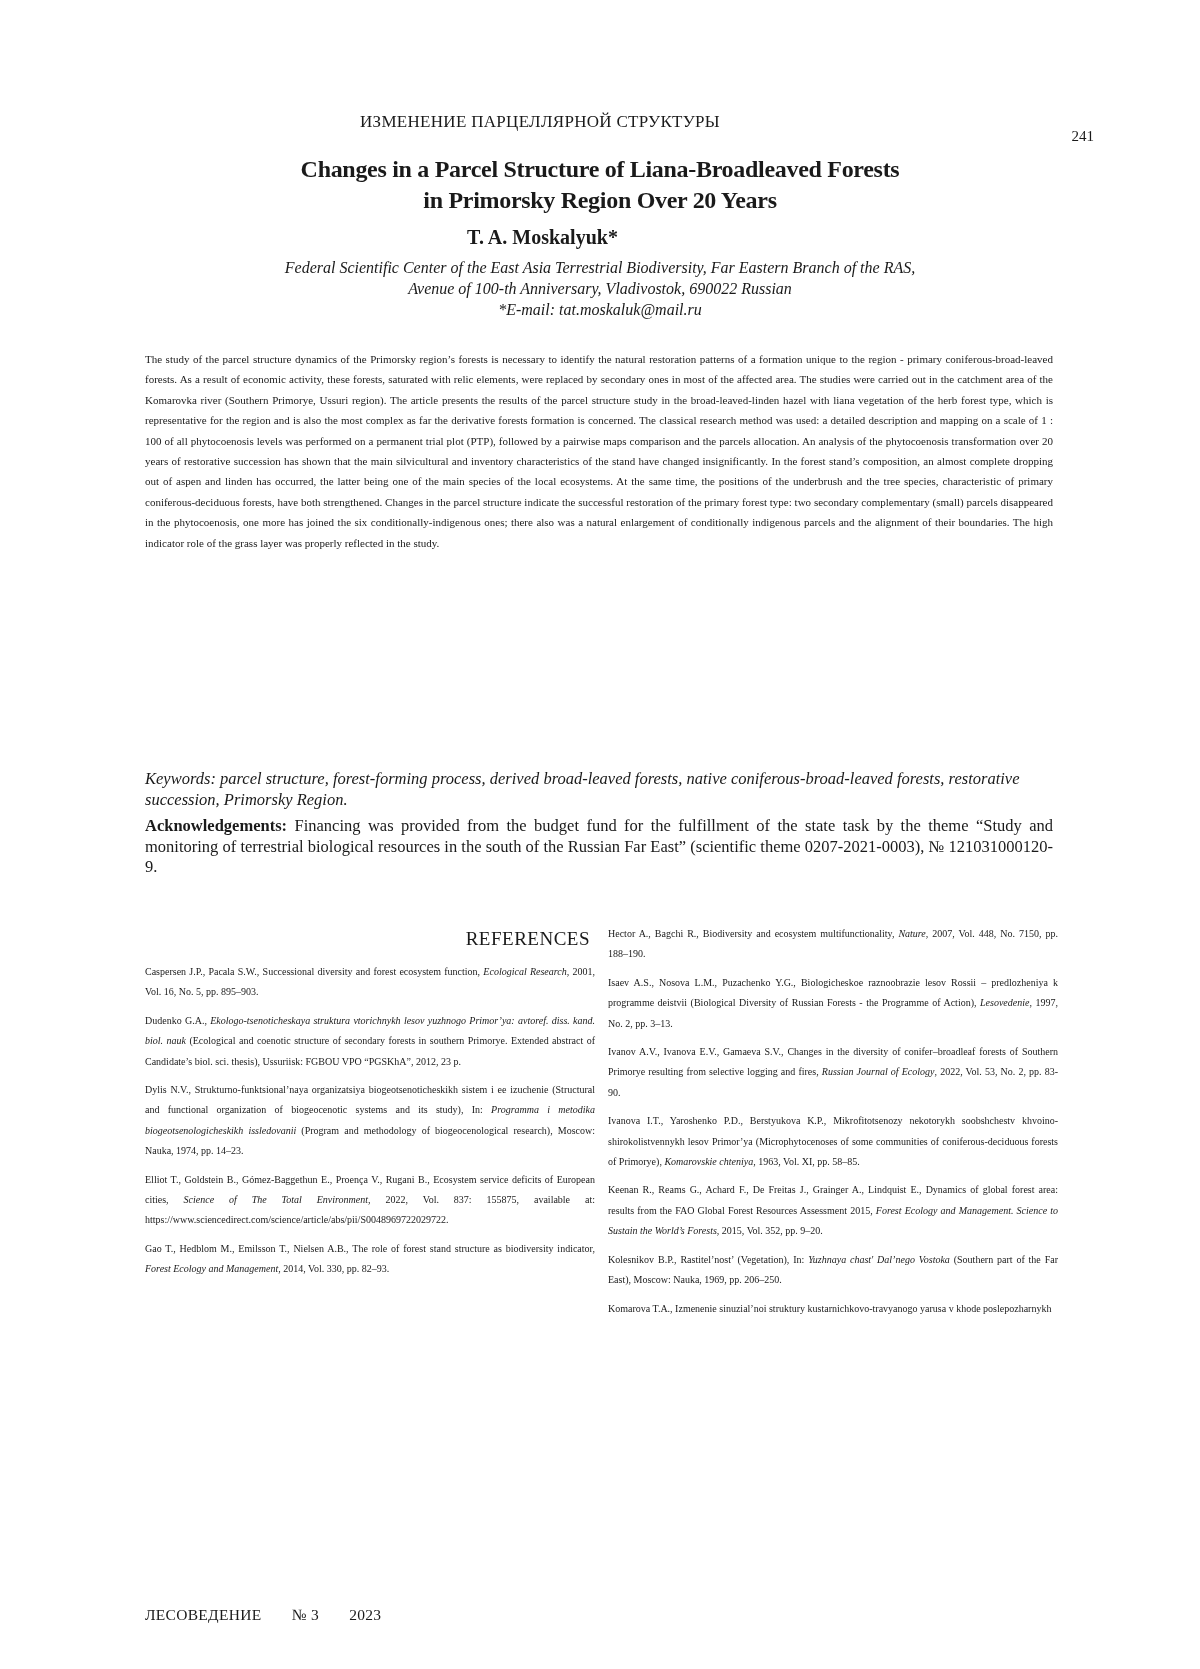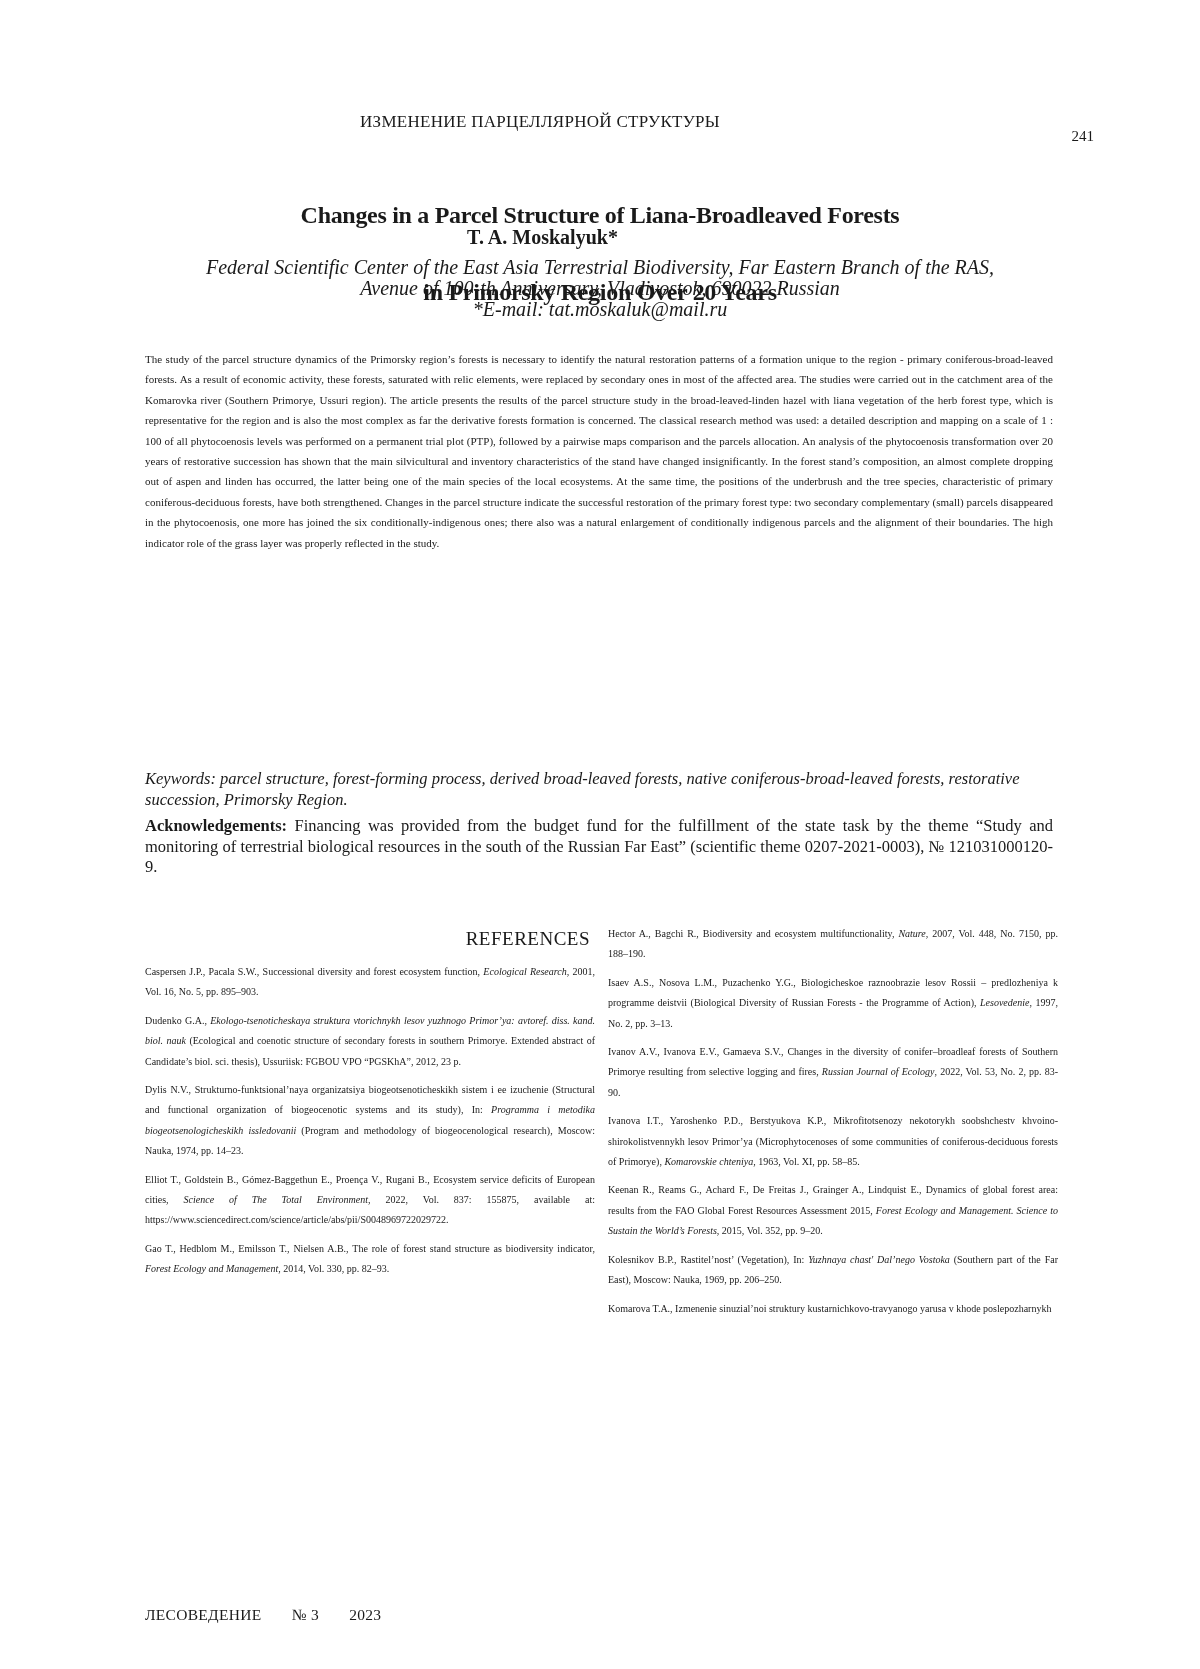--- a/index.html
+++ b/index.html
@@ -5,25 +5,25 @@
     html, body { margin: 0; padding: 0; background: #ffffff; }
     body { width: 1200px; height: 1669px; position: relative; overflow: hidden;
            font-family: "Liberation Serif", "DejaVu Serif", serif; color: #1a1a1a; }
     .page { position: absolute; left: 0; top: 16px; width: 1200px; height: 1669px; }
 
     .running-head { position: absolute; top: 96px; left: 360px; font-size: 17px; letter-spacing: 0.3px; }
     .page-number { position: absolute; top: 96px; right: 106px; font-size: 15px; margin-top: 16px; }
 
     .title { position: absolute; top: 138px; left: 0; width: 1200px; text-align: center;
              font-weight: bold; font-size: 24px; line-height: 31px; letter-spacing: -0.3px; }
-    .title .line { display: block; margin-top: 46px; }
+    .title .line { display: block; }
     .author { position: absolute; top: 210px; width: 1085px; text-align: center;
               font-weight: bold; font-size: 20px; }
     .affil { position: absolute; top: 241px; left: 0; width: 1200px; text-align: center;
-             font-style: italic; font-size: 20px; line-height: 21px; }
+             font-style: italic; font-size: 16px; line-height: 21px; }
     .affil .line { display: block; }
 
     .abstract { position: absolute; top: 333px; left: 145px; width: 908px;
                 font-size: 11px; line-height: 20.4px; text-align: justify; }
 
     .keywords { position: absolute; top: 752px; left: 145px; width: 908px;
                 font-size: 16.5px; line-height: 21px; font-style: italic; text-align: left; }
     .ack { position: absolute; top: 800px; left: 145px; width: 908px;
            font-size: 16.5px; line-height: 20.5px; text-align: justify; }
     .ack .label { font-weight: bold; }

